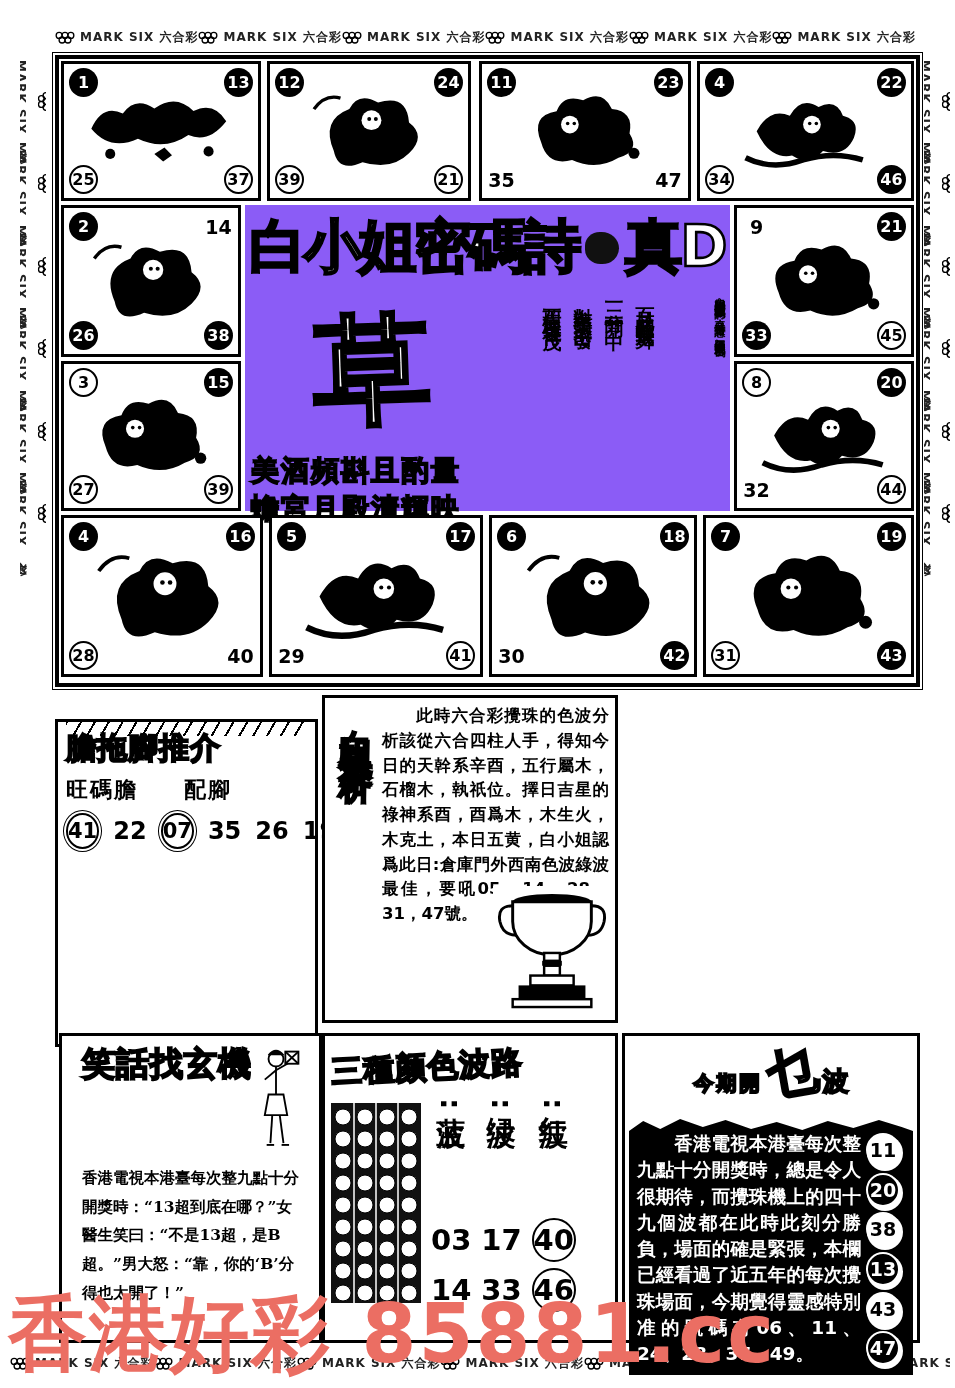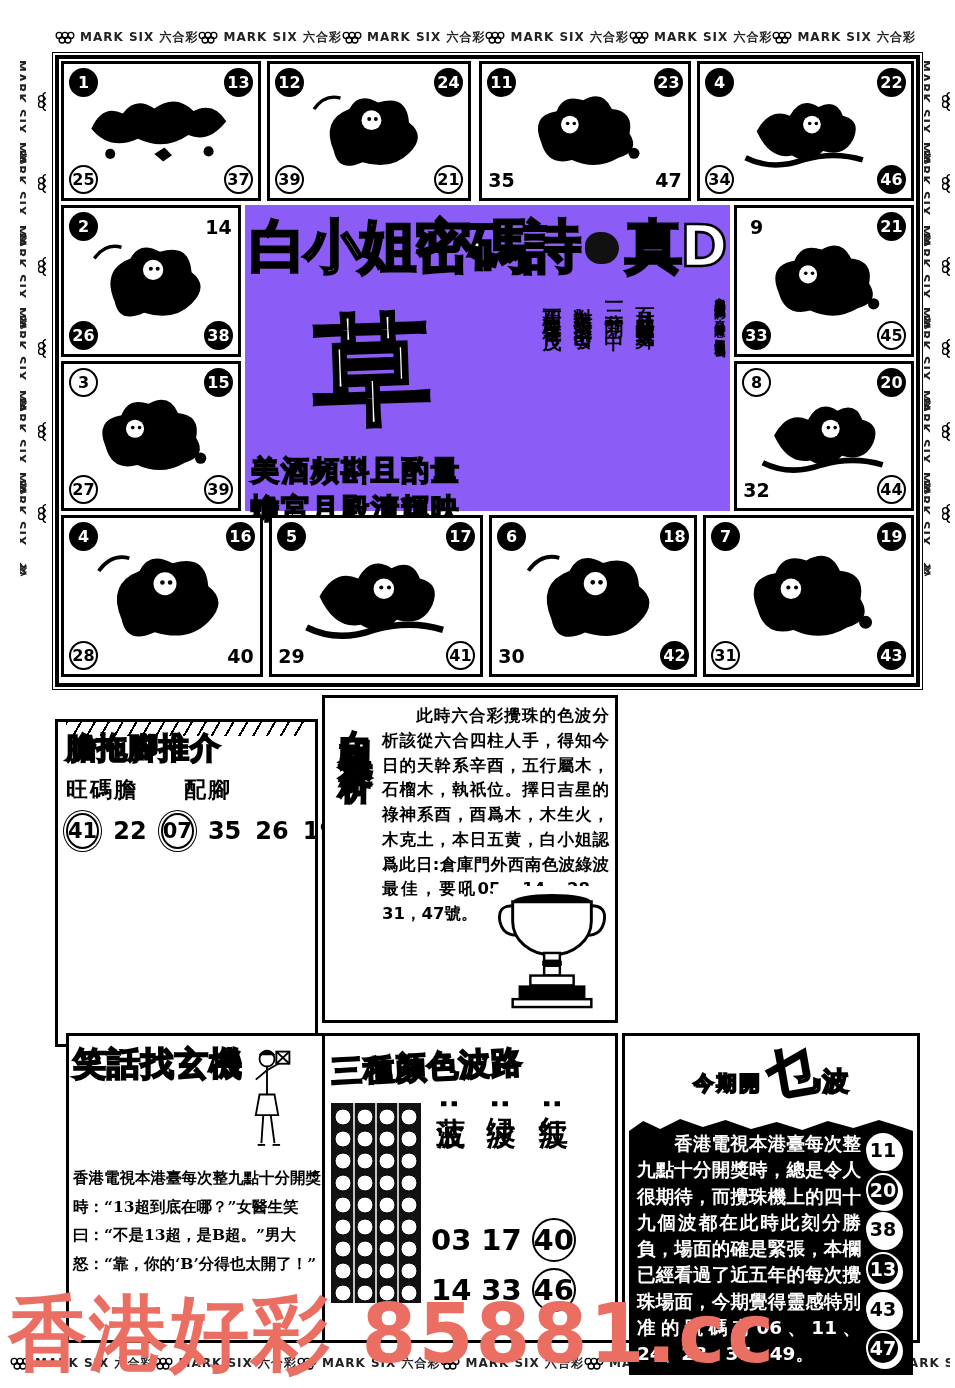--- a/index.html
+++ b/index.html
@@ -62,21 +62,21 @@
   .cw-body { position:relative; font-size:16.5px; font-weight:bold; line-height:1.5; text-align:justify; }
   .cw-body .ind { display:inline-block; width:2em; }
   .trophy { position:absolute; right:-2px; bottom:0; width:118px; height:128px; background:#fff; }
 
   .zodiac-panel { left:567px; top:640px; width:298px; height:328px; background:#000; border:3px solid #000; padding:8px 10px; }
   .z-head { text-align:center; font-size:23px; font-weight:bold; color:#000; -webkit-text-stroke:1.3px #fff; letter-spacing:4px; }
   .z-title { text-align:center; font-size:42px; font-weight:900; color:#fff; letter-spacing:6px; white-space:nowrap; }
   .z-puzzle { background:#fff; height:212px; margin-top:4px; }
 
   
-  .joke-panel { left:11px; top:978px; width:263px; height:310px; padding:6px 4px; }
+  .joke-panel { left:4px; top:978px; width:263px; height:310px; padding:6px 20px; }
   .joke-headrow { display:flex; align-items:flex-start; }
   .joke-head { font-size:33px; letter-spacing:1px; white-space:nowrap; }
   .girl { width:56px; height:120px; flex:none; margin-left:-4px; }
   .joke-body { margin-top:2px; font-family:"DejaVu Serif","Liberation Serif",serif; font-size:15.5px; font-weight:bold; line-height:1.85; }
 
   .tc-panel { left:267px; top:978px; width:296px; height:310px; padding:4px 6px; }
   .tc-head { font-size:31px; white-space:nowrap; transform:rotate(-3deg); letter-spacing:1px; margin-top:4px; }
   .tc-content { display:flex; gap:10px; margin-top:8px; }
   .ballgrid { width:90px; height:218px; flex:none; }
   .tc-col { display:flex; flex-direction:column; align-items:center; gap:6px; }

